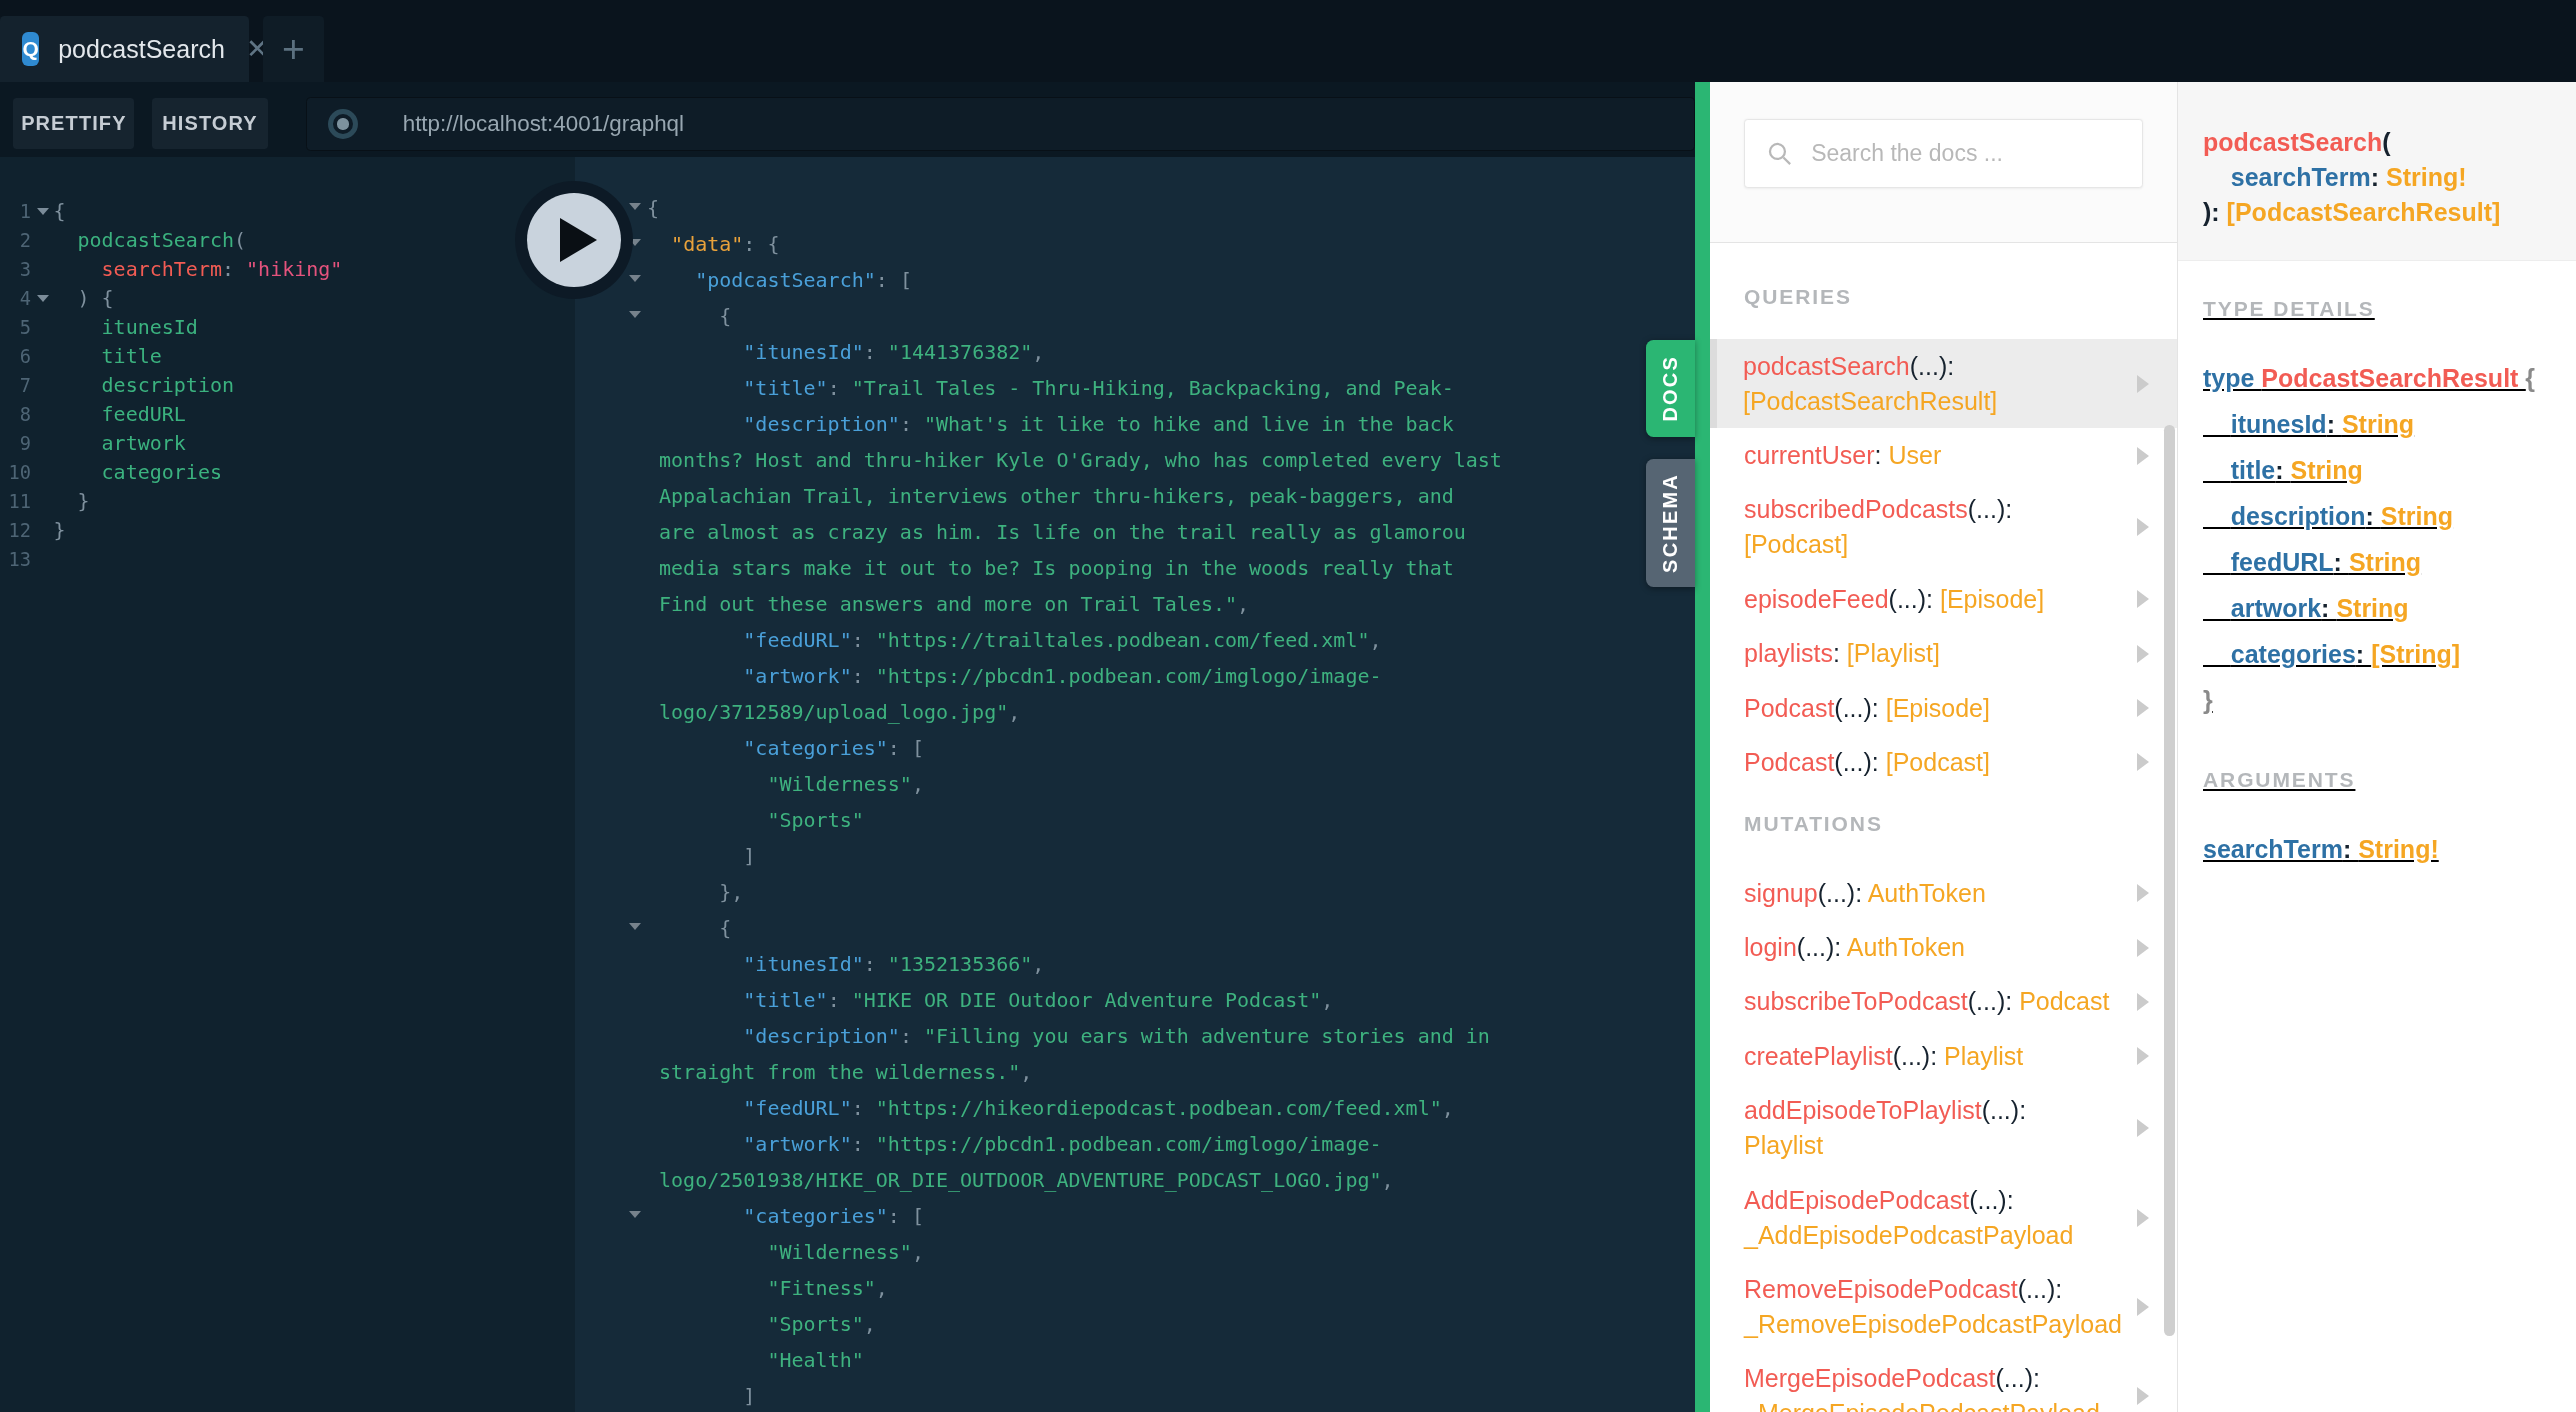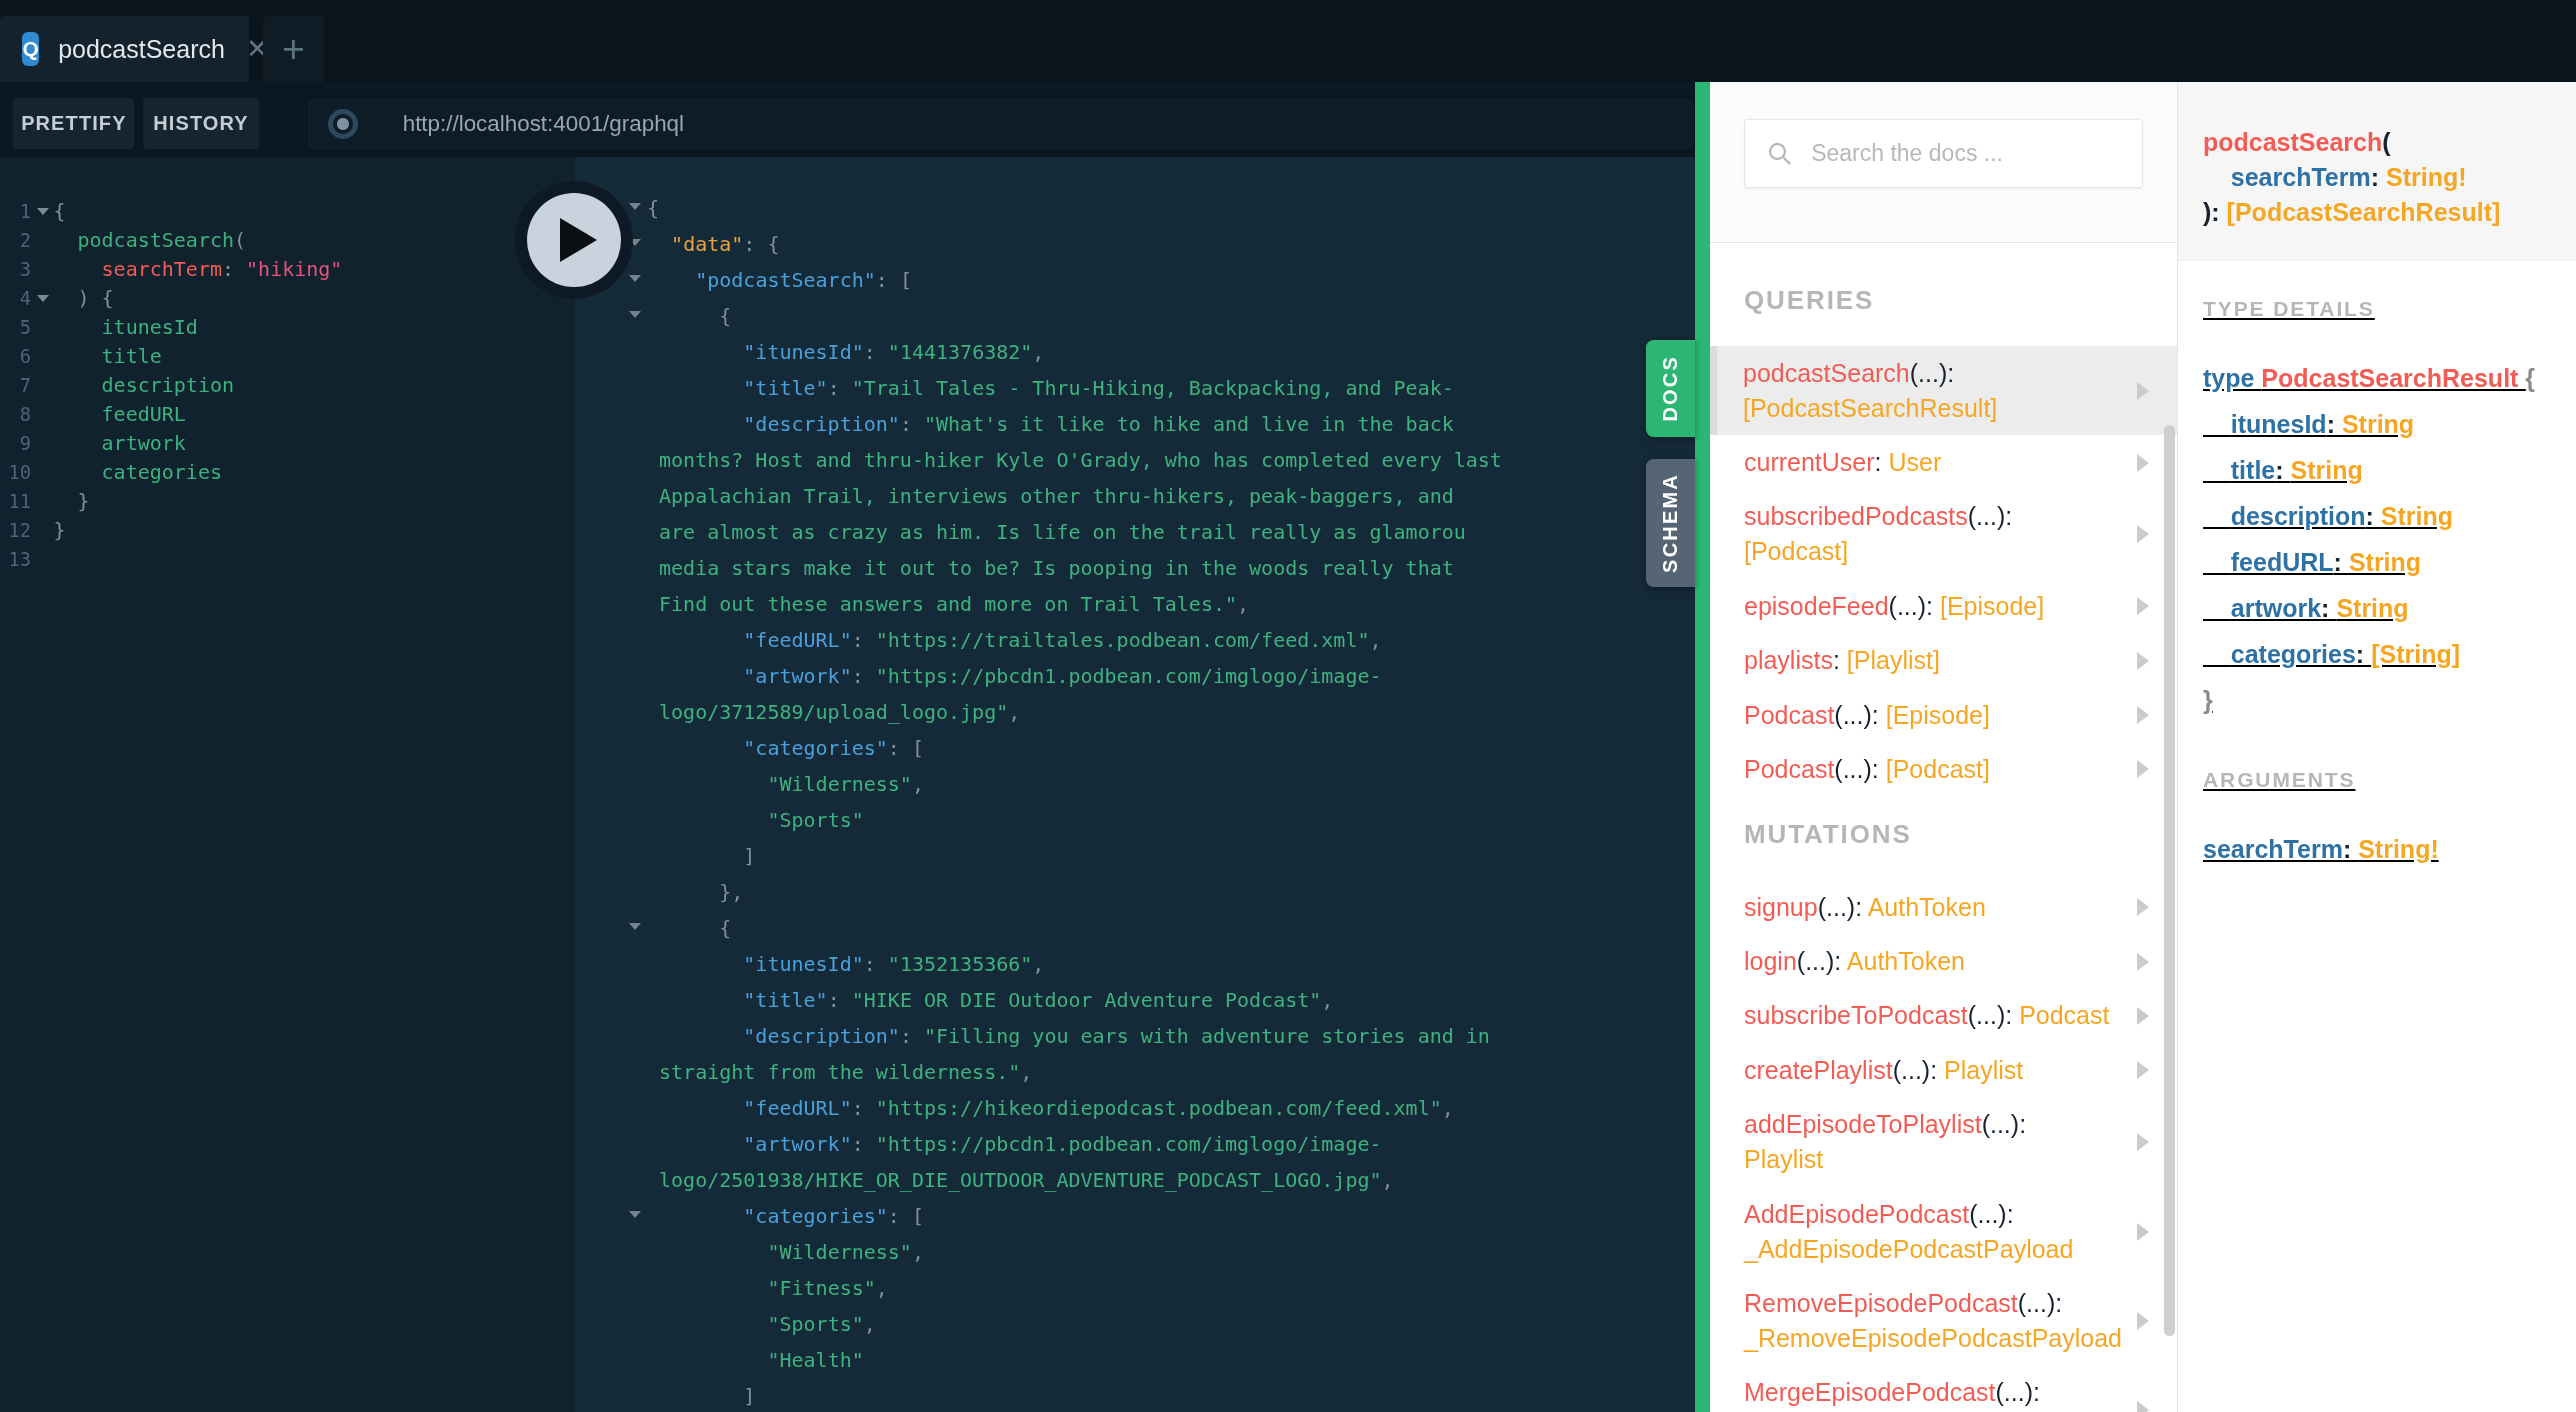--- a/index.html
+++ b/index.html
@@ -17,21 +17,21 @@
   .plustab{position:absolute;left:263px;top:16.4px;width:61px;height:66px;background:#0f1c26;
     border-radius:4.5px 4.5px 0 0;display:flex;align-items:center;justify-content:center;
     color:#5c7180;font-size:39px;font-weight:300;}
 
   
   .toolbar{position:absolute;left:0;top:82px;width:1695px;height:75px;background:#0b1822;}
   .tbtn{position:absolute;top:16.4px;height:51px;background:#16242f;border-radius:3.7px;
     color:#c6cdd4;font-size:20px;font-weight:600;letter-spacing:1.1px;
     display:flex;align-items:center;justify-content:center;cursor:pointer;}
   #btn-prettify{left:13.4px;width:121px;}
-  #btn-history{left:143px;width:116px;}
+  #btn-history{left:152px;width:116px;}
   .urlbar{position:absolute;left:306px;top:15px;width:1389px;height:54px;background:#0e1c27;
     border:0.7px solid #081017;border-radius:4.5px;display:flex;align-items:center;box-sizing:border-box;gap:24px;}
   .endpoint-icon{width:30px;height:30px;border-radius:50%;border:5.2px solid #2c4a59;
     box-sizing:border-box;margin-left:21px;position:relative;}
   .endpoint-icon::after{content:"";position:absolute;left:50%;top:50%;width:11.2px;height:11.2px;
     margin:-5.6px 0 0 -5.6px;border-radius:50%;background:#7d929e;}
   .urltext{color:#98a7b1;font-size:22.4px;margin-left:18.7px;background:transparent;border:none;
     outline:none;width:1195px;font-family:"Liberation Sans",sans-serif;}
 
   
@@ -80,21 +80,21 @@
   .docs-search{position:absolute;left:0;top:0;width:100%;height:161px;background:#fbfbfb;
     border-bottom:1.5px solid #e4e4e4;box-sizing:border-box;}
   .search-box{position:absolute;left:34px;top:37px;width:399px;height:69px;background:#fff;
     border:0.7px solid #e6e6e6;border-radius:3.7px;box-shadow:0 0.7px 2.2px rgba(0,0,0,.06);
     display:flex;align-items:center;box-sizing:border-box;}
   .search-box svg{margin-left:22.4px;flex:none;}
   .search-input{border:none;outline:none;font-size:23px;color:#0369a1;margin-left:16.4px;width:299px;
     font-family:"Liberation Sans",sans-serif;background:transparent;}
   .search-input::placeholder{color:#b8b8b8;}
   .docs-list{position:absolute;left:0;top:162px;width:100%;height:1169px;overflow:hidden;padding-top:41px;box-sizing:border-box;}
-  .sec-header{color:#b4b7ba;font-size:26px;font-weight:600;letter-spacing:1.9px;
+  .sec-header{color:#b4b7ba;font-size:21px;font-weight:600;letter-spacing:1.9px;
     padding:0 34px;margin-bottom:30px;}
   .sec-gap{height:22.4px;}
   .doc-item{position:relative;padding:9.7px 67px 9.7px 34px;font-size:25px;line-height:35px;cursor:pointer;}
   .doc-item.selected{background:#ececec;border-left:7.5px solid #dcdcdc;padding-left:26px;}
   .fname{color:#f25c54;} .fpunct{color:#16222e;} .ftype{color:#f5a623;}
   .item-arrow{position:absolute;right:28px;top:50%;margin-top:-9px;width:0;height:0;
     border-top:9px solid transparent;border-bottom:9px solid transparent;border-left:12.7px solid #cbcbcb;}
   .docs-scrollbar{position:absolute;right:2.2px;top:343px;width:10.5px;height:911px;
     background:#cfcfcf;border-radius:5.2px;z-index:5;}
 

